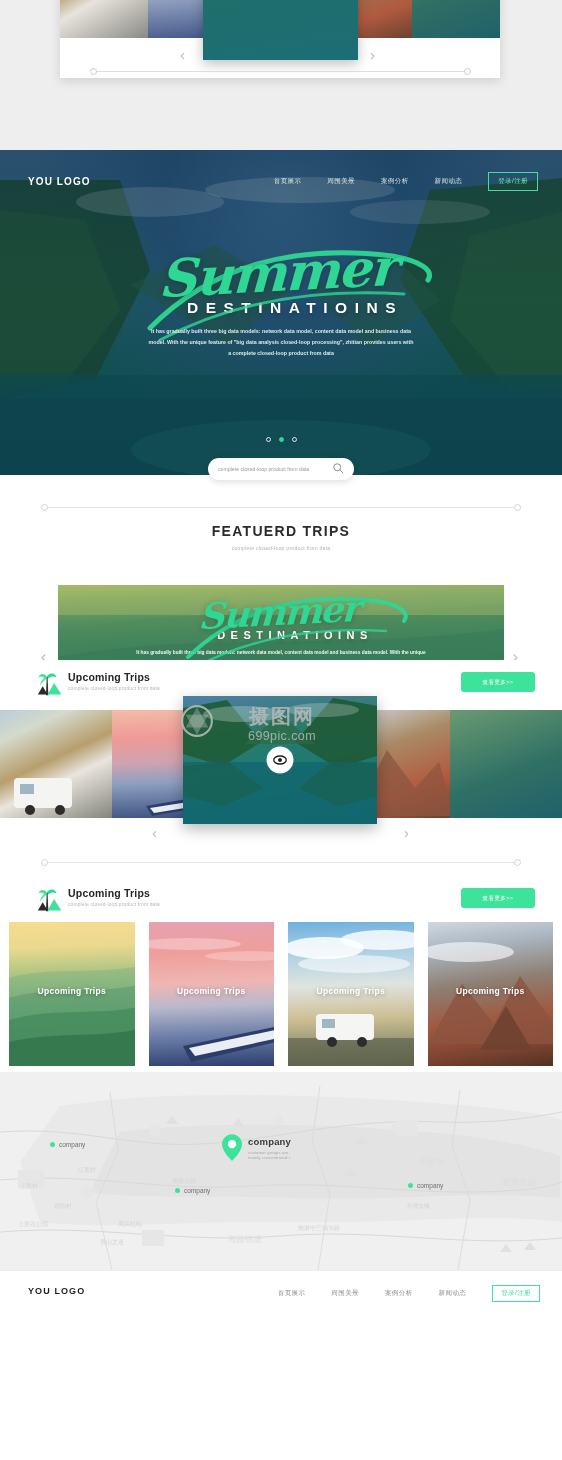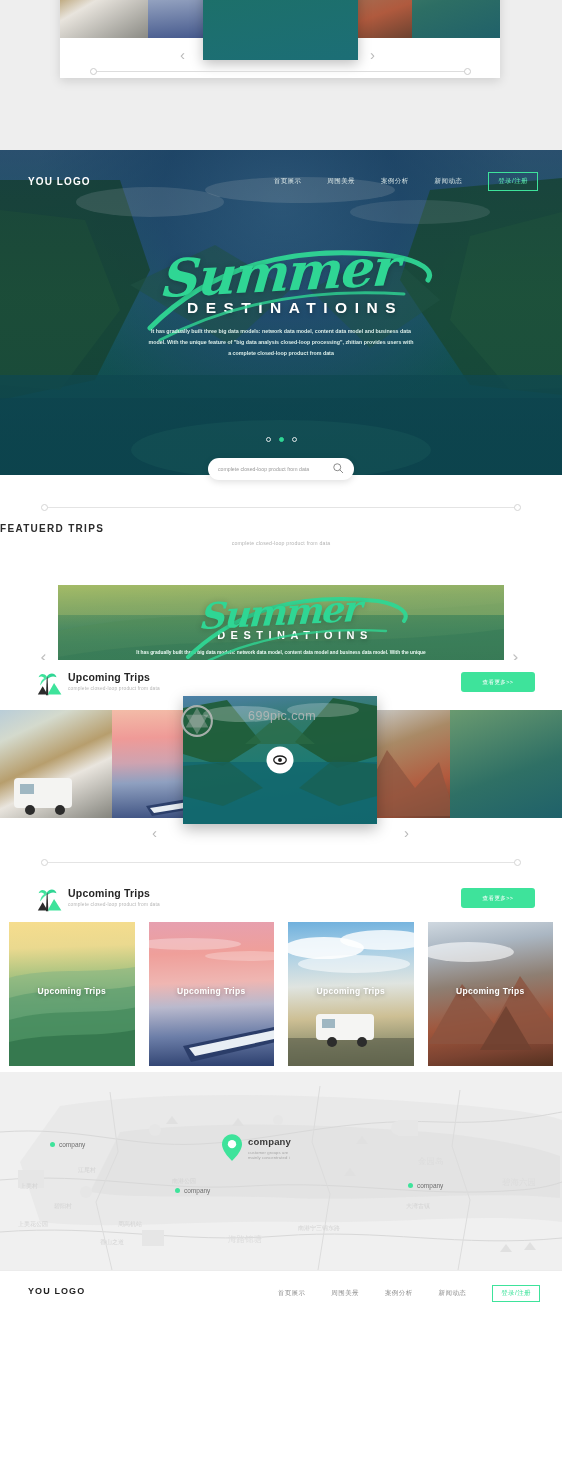--- a/index.html
+++ b/index.html
@@ -69,21 +69,21 @@
     position:absolute; left:208px; top:458px; width:146px; height:22px;
     background:#fff; border-radius:11px; box-shadow:0 2px 7px rgba(0,0,0,.13);
     display:flex; align-items:center; padding:0 10px; z-index:5;
   }
   #searchbar .sph { font-size:5.2px; color:#9a9a9a; flex:1; }
 
   
   #featured { position:relative; width:562px; height:185px; background:#fff; padding-top:24px; }
   .hr-rule { position:absolute; left:44px; top:32px; width:474px; height:1px; background:#e4e4e4; }
   .hr-knob { position:absolute; top:29px; width:7px; height:7px; border-radius:50%; border:1px solid #d5d5d5; background:#fff; }
-  .sec-title { color:#2b2b2b; font-size:10px; font-weight:bold; letter-spacing:1.3px; margin-top:24px; }
+  .sec-title { text-align:center; color:#2b2b2b; font-size:14px; font-weight:bold; letter-spacing:1.3px; margin-top:24px; }
   .sec-sub { text-align:center; color:#b4b4b4; font-size:5.2px; letter-spacing:.2px; margin-top:6px; }
 
   #feat-card { position:absolute; left:58px; top:110px; width:446px; height:150px; overflow:hidden; }
   #feat-card .fc-scrim { position:absolute; inset:0; background:linear-gradient(180deg,rgba(20,60,50,.16),rgba(15,55,45,.26)); }
   #feat-card .fc-inner { position:absolute; left:0; top:6px; width:446px; text-align:center; }
   #feat-card .script-word { font-size:36px; }
   #feat-card .destin { font-size:11px; letter-spacing:5.5px; }
   #feat-card .fc-para { margin:7px auto 0; width:300px; color:#eafaf3; font-size:4.8px; line-height:2.05; font-weight:bold; }
   #feat-card .fc-btn {
     position:absolute; left:50%; transform:translateX(-50%); top:104px;
@@ -285,20 +285,21 @@
 </section>
 
 <div id="watermark">
   <span class="wm-logo">
     <svg width="34" height="34" viewBox="0 0 48 48">
       <circle cx="24" cy="24" r="21" fill="none" stroke="#bcbcbc" stroke-width="3"></circle>
       <path d="M24 5 L40 33 L8 33 Z" fill="#bcbcbc" opacity=".45"></path>
       <path d="M24 43 L8 15 L40 15 Z" fill="#d0d0d0" opacity=".4"></path>
     </svg>
   </span>
+  <div class="wm-cn">摄图网</div>
   <div class="wm-en">699pic.com</div>
 </div>
 
 <div class="up-head">
   <span class="up-ico">
     <svg width="28" height="26" viewBox="0 0 34 32">
       <path d="M13 8 C9 3 4 5 3 9 C6 7 9 8 11 11 Z" fill="#3ee39b"></path>
       <path d="M13 8 C17 2 24 4 25 9 C21 7 17 8 14 11 Z" fill="#2fd694"></path>
       <path d="M13 8 C8 10 5 15 5 19 C8 14 11 12 13 11 Z" fill="#4ee7a6"></path>
       <path d="M13 9 L12 31 L15 31 L14 9 Z" fill="#2b2b2b"></path>

